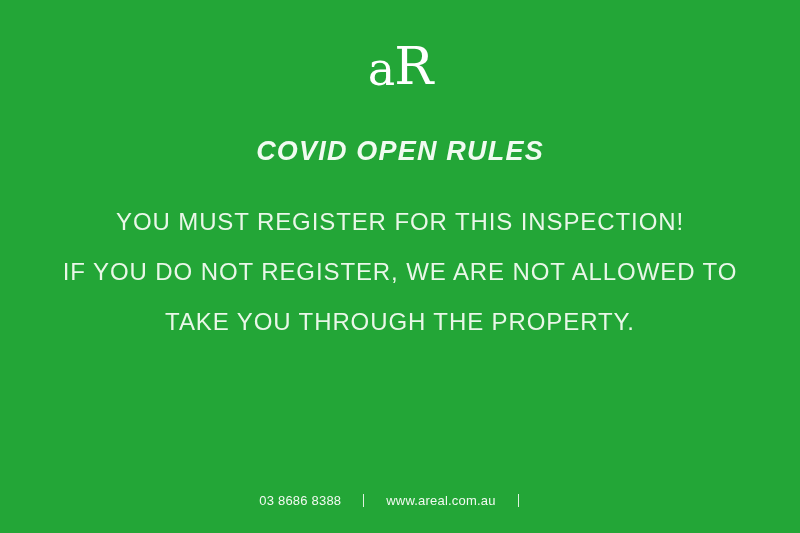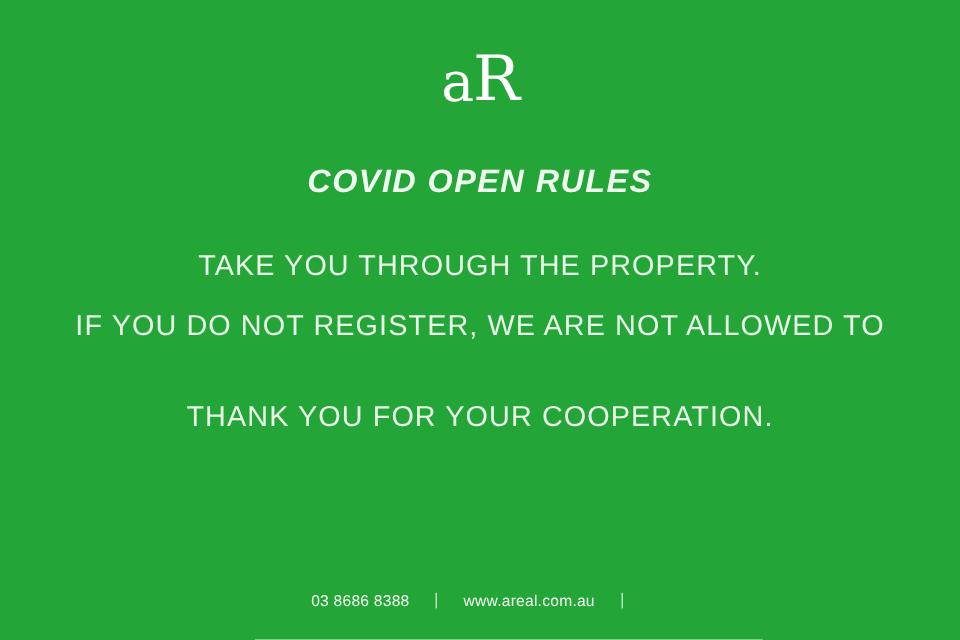--- a/index.html
+++ b/index.html
@@ -112,24 +112,24 @@
 <div id="poster">
 
   <div id="logo-block">
     <span class="logo-text logo-a">a</span>
     <span class="logo-text logo-r">R</span>
   </div>
 
   <div id="headline">COVID OPEN RULES</div>
 
   <div id="body-copy">
+    <div class="body-line">YOU MUST REGISTER FOR THIS INSPECTION!</div>
+    <div class="body-line">IF YOU DO NOT REGISTER, WE ARE NOT ALLOWED TO</div>
     <div class="body-line">TAKE YOU THROUGH THE PROPERTY.</div>
-    <div class="body-line">IF YOU DO NOT REGISTER, WE ARE NOT ALLOWED TO</div>
     <div class="body-line spacer"></div>
-    <div class="body-line">THANK YOU FOR YOUR COOPERATION.</div>
   </div>
 
   <div id="footer">
     <span>03 8686 8388</span>
     <span class="footer-sep"></span>
     <span>www.areal.com.au</span>
     <span class="footer-sep"></span>
   </div>
 
 </div>

